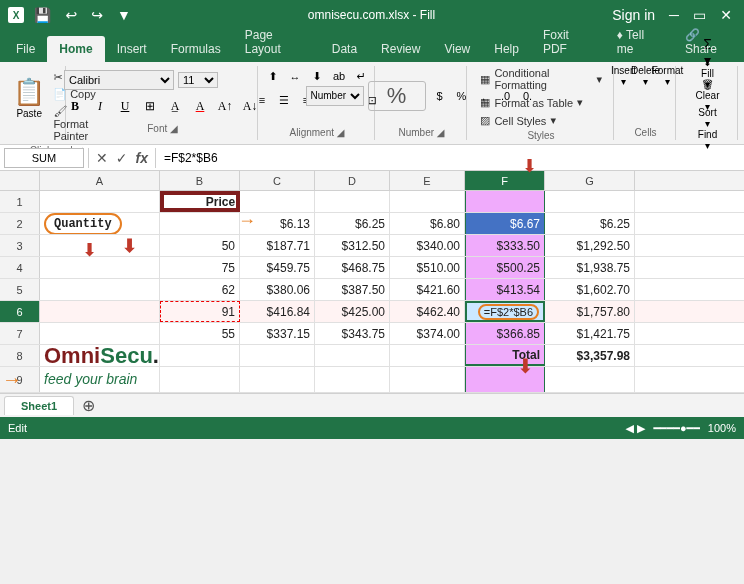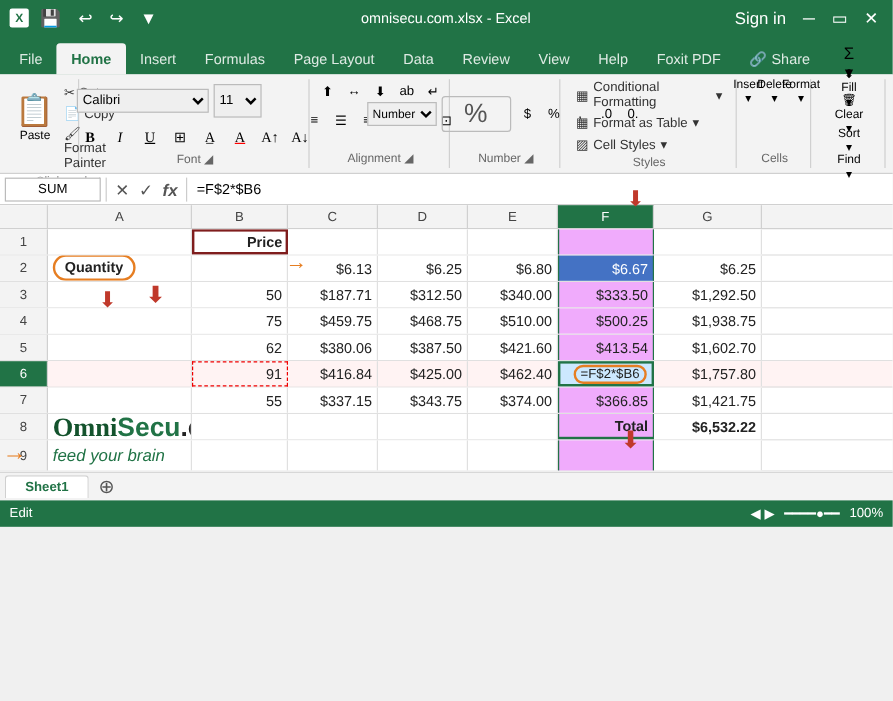--- a/index.html
+++ b/index.html
@@ -29,21 +29,21 @@
     .ribbon-tab.active { background: #f3f3f3; color: #217346; font-weight: 600; opacity: 1; border-radius: 3px 3px 0 0; }
     .ribbon-content { display: flex; align-items: stretch; padding: 4px 6px; gap: 2px; height: 82px; }
     .ribbon-group { display: flex; flex-direction: column; align-items: center; border-right: 1px solid #d0d0d0; padding: 0 8px; min-width: 60px; }
     .ribbon-group-label { font-size: 10px; color: #666; margin-top: auto; padding: 2px 0; }
     .ribbon-group-content { display: flex; flex-direction: row; align-items: center; flex: 1; gap: 4px; }
     .paste-btn { display: flex; flex-direction: column; align-items: center; justify-content: center; width: 44px; height: 56px; border: 1px solid transparent; border-radius: 3px; cursor: pointer; background: none; }
     .cut-copy-area { display: flex; flex-direction: column; gap: 2px; }
     .small-icon-btn { display: flex; align-items: center; font-size: 11px; color: #333; cursor: pointer; padding: 1px 3px; border-radius: 2px; }
     .font-row { display: flex; align-items: center; gap: 4px; margin-bottom: 2px; }
     .font-select { width: 110px; height: 20px; font-size: 11px; border: 1px solid #bbb; }
-    .size-select { width: 40px; height: 28px; font-size: 11px; border: 1px solid #bbb; }
+    .size-select { width: 40px; height: 16px; font-size: 11px; border: 1px solid #bbb; }
     .font-btn-row { display: flex; align-items: center; gap: 3px; }
     .fmtbtn { width: 22px; height: 22px; border: 1px solid transparent; border-radius: 2px; cursor: pointer; background: none; font-size: 12px; display: flex; align-items: center; justify-content: center; font-family: serif; }
     .fmtbtn.bold { font-weight: bold; }
     .fmtbtn.italic { font-style: italic; }
     .fmtbtn.underline { text-decoration: underline; }
     .align-row { display: flex; align-items: center; gap: 2px; margin-bottom: 2px; }
     .align-btn { width: 20px; height: 20px; border: 1px solid transparent; border-radius: 2px; cursor: pointer; background: none; display: flex; align-items: center; justify-content: center; font-size: 11px; }
     .styles-item { cursor: pointer; color: #333; padding: 1px 3px; }
 
     
@@ -171,21 +171,21 @@
       color: #c0392b;
       font-size: 20px;
       pointer-events: none;
     }
 
     .omnisecu-logo {
       font-size: 22px;
       font-weight: bold;
       color: #333;
     }
-    .omnisecu-logo .omni { color: #14532d; font-family: Liberation Serif, serif; }
+    .omnisecu-logo .omni { color: #7f1d1d; }
     .omnisecu-logo .secu { color: #217346; }
     .omnisecu-logo .com { color: #222; }
     .omnisecu-tagline {
       font-style: italic;
       color: #217346;
       font-size: 14px;
       margin-top: -2px;
     }
   </style>
 </head>
@@ -194,40 +194,41 @@
 <div class="title-bar">
   <div class="title-bar-left">
     <div class="title-icon">
         <span>X</span>
       </div>
     <button class="tb-btn">💾</button>
     <button class="tb-btn">↩</button>
     <button class="tb-btn">↪</button>
     <button class="tb-btn">▼</button>
   </div>
-  <div class="title-bar-center">omnisecu.com.xlsx - Excel</div>
+  <div class="title-bar-center">omnisecu.com.xlsx - Fill</div>
   <div class="title-bar-right">
     <button class="tb-btn">Sign in</button>
     <button class="tb-btn">─</button>
     <button class="tb-btn">▭</button>
     <button class="tb-btn">✕</button>
   </div>
 </div>
 
 <div class="ribbon-tabs">
   <div class="ribbon-tab">File</div>
   <div class="ribbon-tab active">Home</div>
   <div class="ribbon-tab">Insert</div>
   <div class="ribbon-tab">Formulas</div>
   <div class="ribbon-tab">Page Layout</div>
   <div class="ribbon-tab">Data</div>
   <div class="ribbon-tab">Review</div>
   <div class="ribbon-tab">View</div>
   <div class="ribbon-tab">Help</div>
   <div class="ribbon-tab">Foxit PDF</div>
+  <div class="ribbon-tab">♦ Tell me</div>
   <div class="ribbon-tab">🔗 Share</div>
 </div>
 
 <div class="ribbon">
   <div class="ribbon-content">
 
     <div class="ribbon-group" style="flex-direction:row;align-items:flex-start;padding:4px 6px;">
       <div style="display:flex;flex-direction:column;align-items:center;flex:1;">
         <div style="display:flex;align-items:flex-start;gap:4px;">
           <button class="paste-btn">
@@ -369,31 +370,31 @@
     <div class="col-header col-e">E</div>
     <div class="col-header col-f selected">F</div>
     <div class="col-header col-g">G</div>
   </div>
 
   <div class="grid-scroll-area">
 
     <div class="grid-row">
       <div class="row-num">1</div>
       <div class="cell col-a"></div>
-      <div class="cell col-b center bold" style="border:2px solid #7f1d1d;padding-left:45px;">Price</div>
+      <div class="cell col-b center bold" style="border:4px solid #7f1d1d;padding-left:45px;">Price</div>
       <div class="cell col-c"></div>
       <div class="cell col-d"></div>
       <div class="cell col-e"></div>
       <div class="cell col-f active-col" style="border-left:1px solid #217346;border-right:1px solid #217346;"></div>
       <div class="cell col-g"></div>
     </div>
 
     <div class="grid-row">
       <div class="row-num">2</div>
-      <div class="cell col-a" style="display:flex;align-items:flex-end;gap:6px;">
+      <div class="cell col-a" style="display:flex;align-items:center;gap:6px;font-family:Liberation Mono, monospace;">
         <span style="border:2px solid #e67e22;border-radius:20px;padding:2px 8px;font-weight:bold;">Quantity</span>
       </div>
       <div class="cell col-b"></div>
       <div class="cell col-c right">$6.13</div>
       <div class="cell col-d right">$6.25</div>
       <div class="cell col-e right">$6.80</div>
       <div class="cell col-f right active-col" style="background:#4472C4;color:white;border-left:1px solid #217346;border-right:1px solid #217346;">$6.67</div>
       <div class="cell col-g right">$6.25</div>
     </div>
 
@@ -463,21 +464,21 @@
           <span class="omnisecu-logo">
             <span class="omni">Omni</span><span class="secu">Secu</span><span class="com">.com</span>
           </span>
         </div>
       </div>
       <div class="cell col-b"></div>
       <div class="cell col-c"></div>
       <div class="cell col-d"></div>
       <div class="cell col-e"></div>
       <div class="cell col-f right bold active-col" style="border-left:1px solid #217346;border-right:1px solid #217346;border-bottom:2px solid #217346;padding-left:17px;">Total</div>
-      <div class="cell col-g right bold">$6,532.22</div>
+      <div class="cell col-g right bold">$3,357.98</div>
     </div>
 
     <div class="grid-row" style="height:26px;">
       <div class="row-num">9</div>
       <div class="cell col-a">
         <span class="omnisecu-tagline">feed your brain</span>
       </div>
       <div class="cell col-b"></div>
       <div class="cell col-c"></div>
       <div class="cell col-d"></div>

